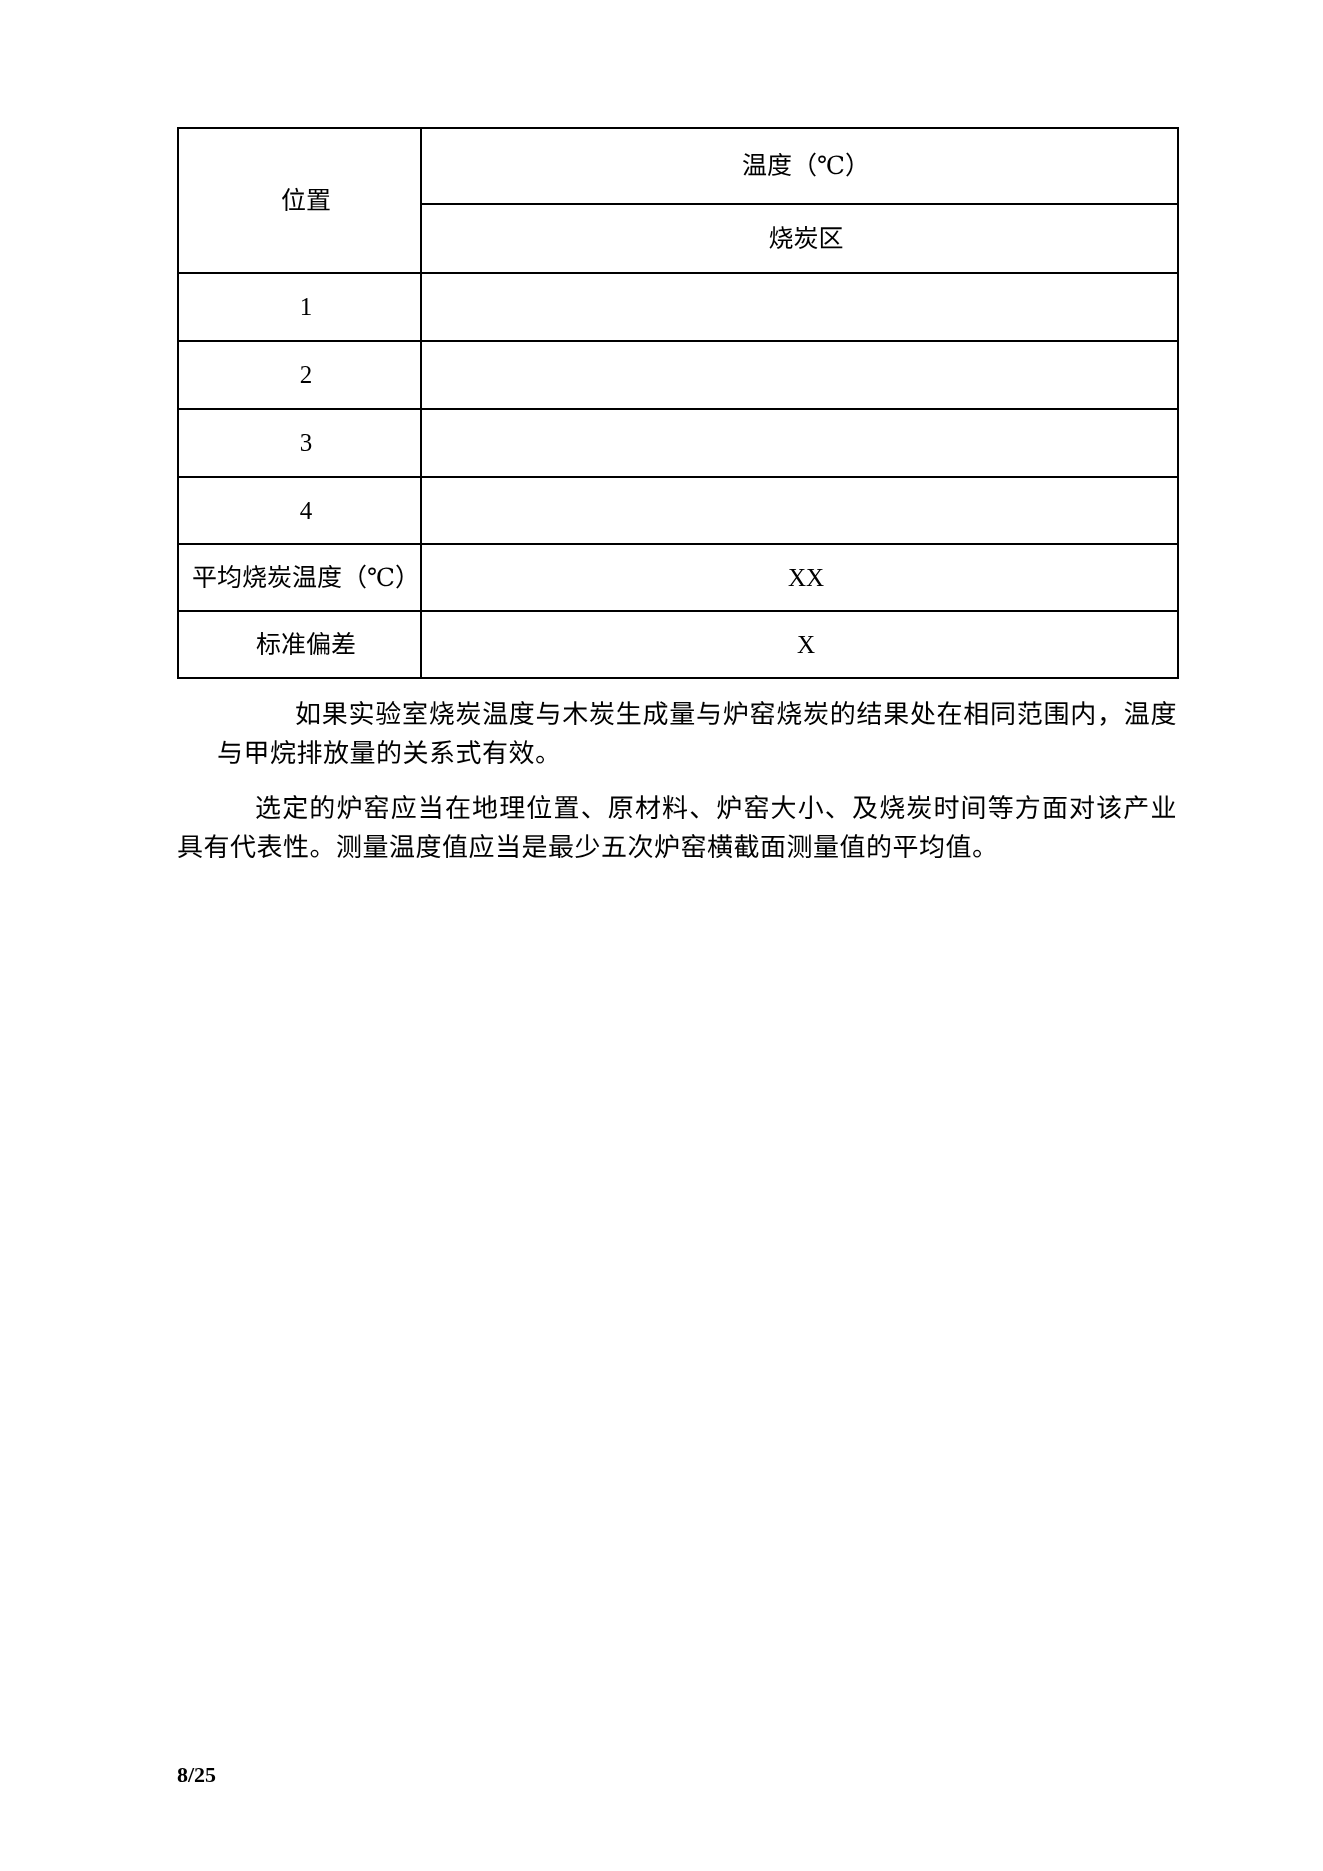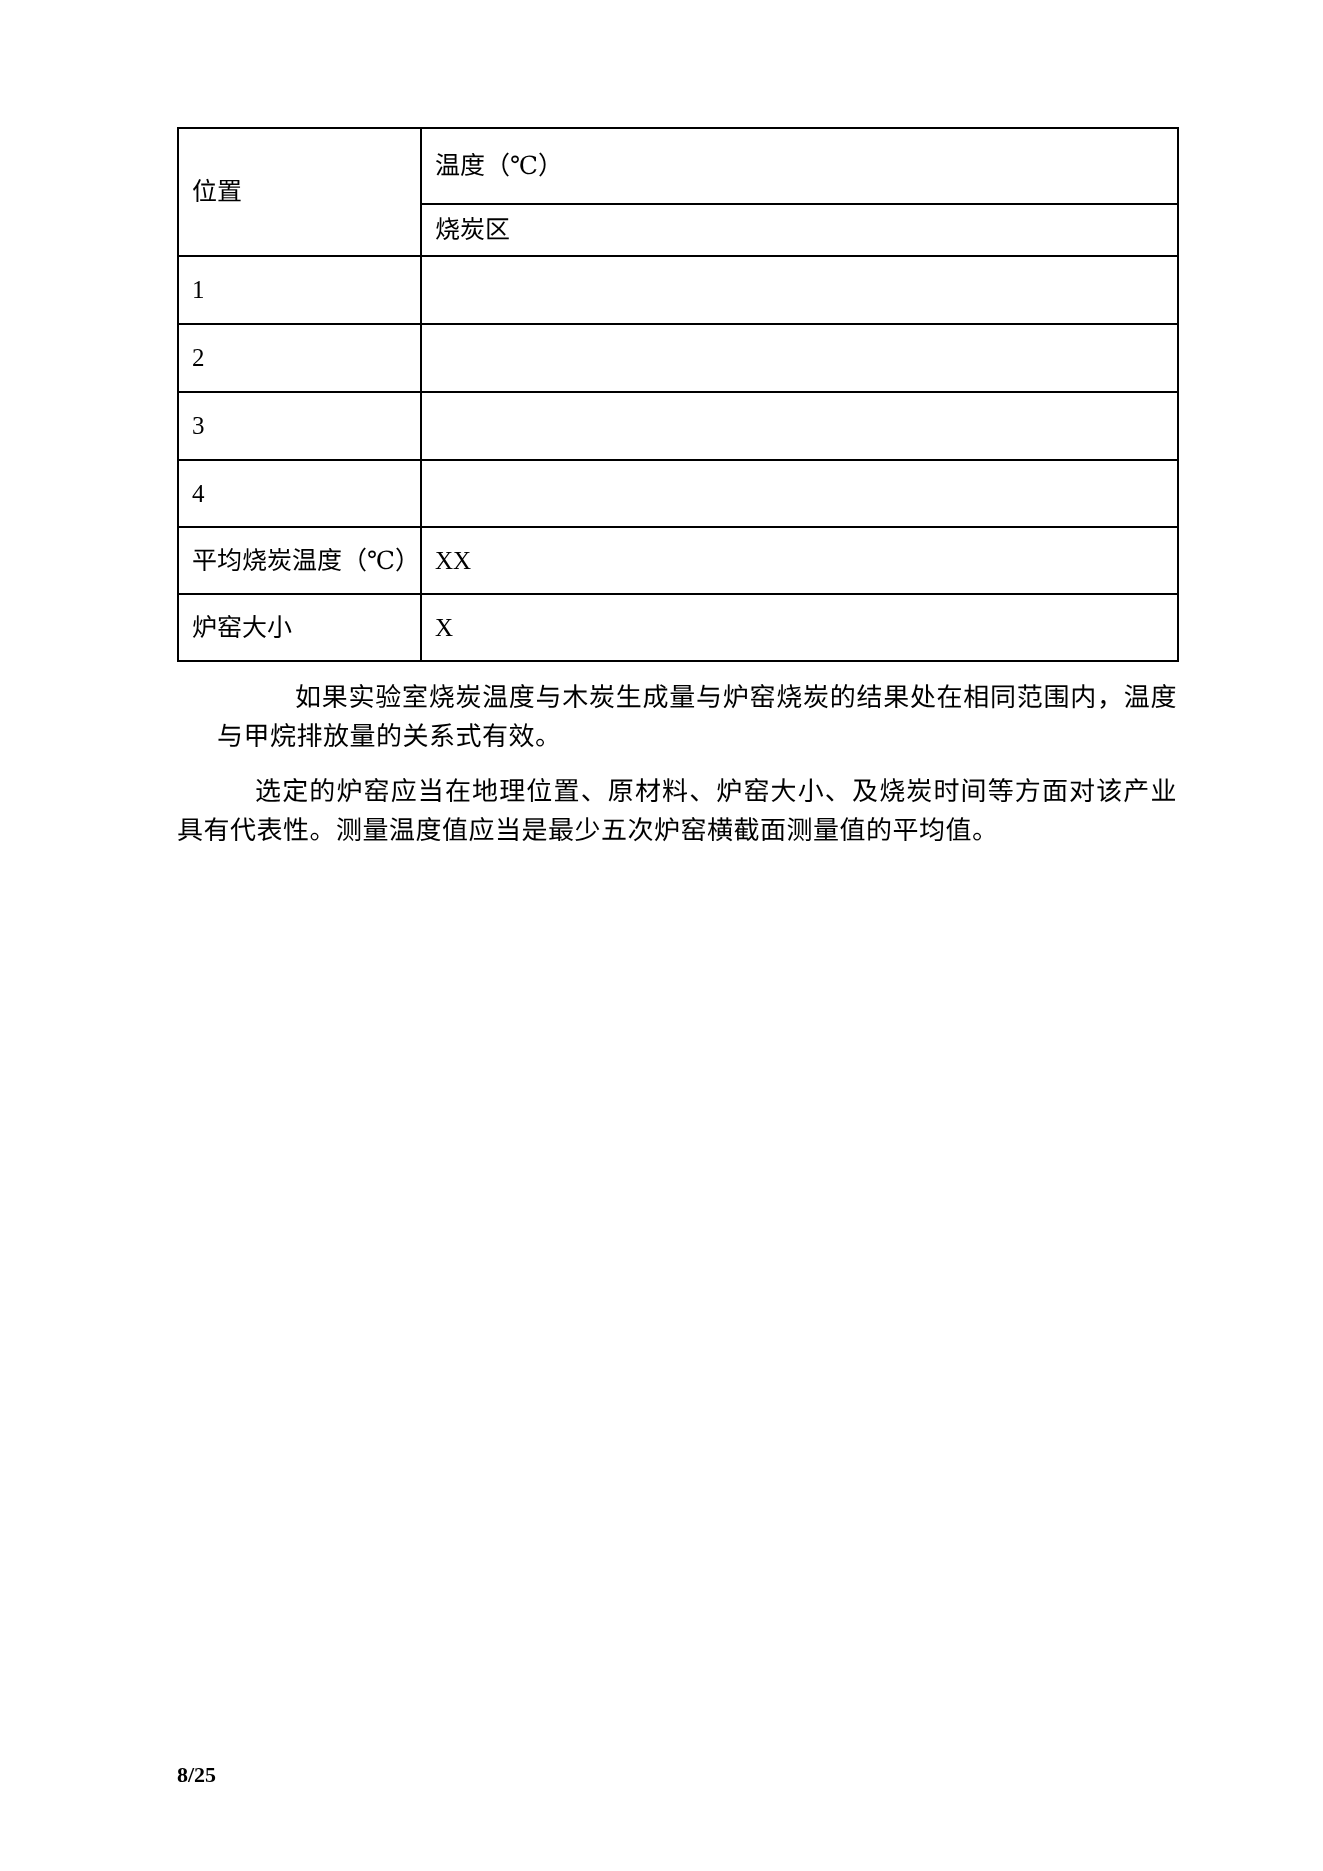--- a/index.html
+++ b/index.html
@@ -30,23 +30,24 @@
   table.doc-table col.c1 { width: 243px; }
   table.doc-table col.c2 { width: 757px; }
   table.doc-table td {
     border: 2px solid #000000;
     padding: 0 0 0 13px;
     font-size: 25px;
     line-height: 34px;
     vertical-align: middle;
     overflow: hidden;
     white-space: nowrap;
+    text-align: center;
   }
   tr.r-h1 { height: 76px; }
-  tr.r-h2 { height: 52px; }
+  tr.r-h2 { height: 69px; }
   tr.r-d  { height: 68px; }
   tr.r-s  { height: 67px; }
   td.top-align {
     vertical-align: top;
     padding-top: 27px;
   }
   .body-para {
     margin: 0;
     padding: 0;
     font-size: 26px;
@@ -101,21 +102,21 @@
         </tr>
         <tr class="r-s">
           <td>4</td>
           <td></td>
         </tr>
         <tr class="r-s">
           <td>平均烧炭温度（℃）</td>
           <td>XX</td>
         </tr>
         <tr class="r-s">
-          <td>炉窑大小</td>
+          <td>标准偏差</td>
           <td>X</td>
         </tr>
       </tbody>
     </table>
 
     <p class="body-para para-1">如果实验室烧炭温度与木炭生成量与炉窑烧炭的结果处在相同范围内，温度与甲烷排放量的关系式有效。</p>
 
     <p class="body-para para-2">选定的炉窑应当在地理位置、原材料、炉窑大小、及烧炭时间等方面对该产业具有代表性。测量温度值应当是最少五次炉窑横截面测量值的平均值。</p>
 
   </div>

